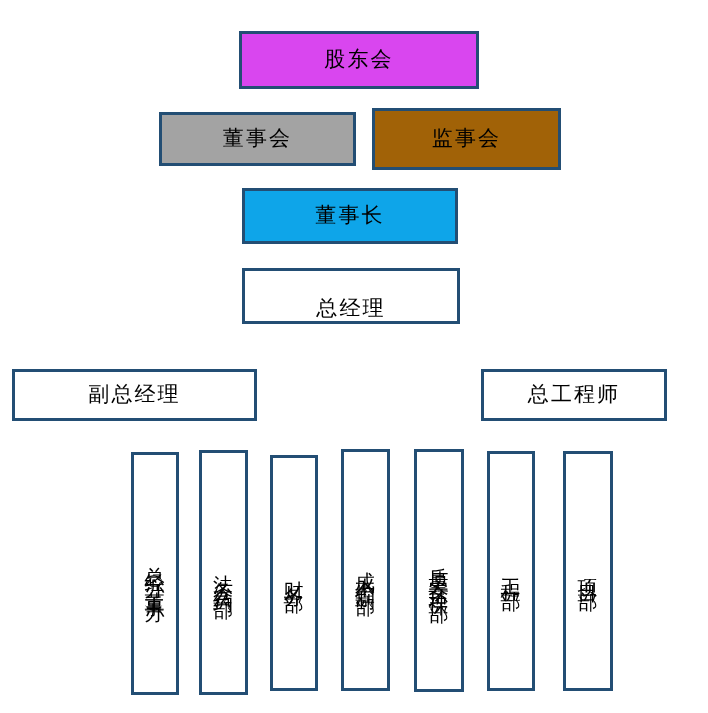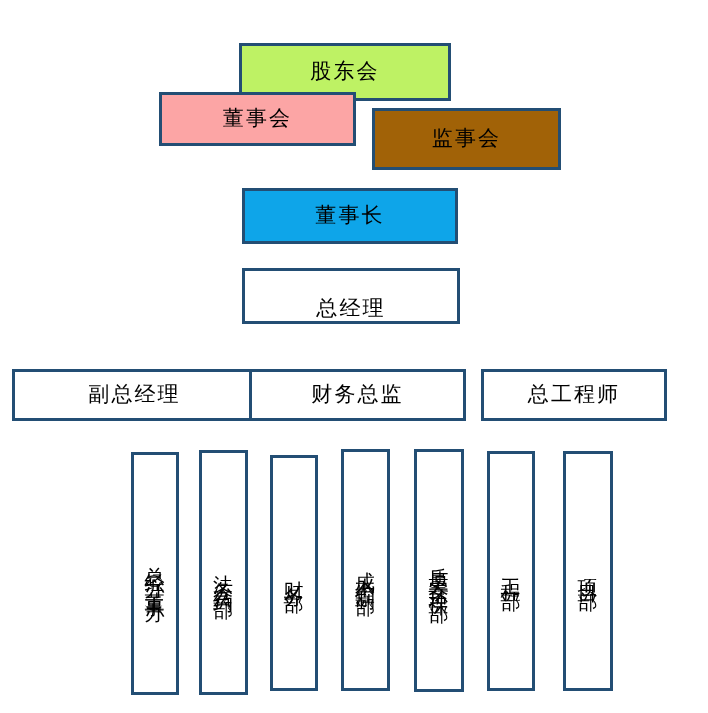--- a/index.html
+++ b/index.html
@@ -59,40 +59,37 @@
   }
 
   .node.vertical .label {
     letter-spacing: 0.30em;
   }
 </style>
 </head>
 <body style="background: rgb(255, 255, 255);">
 
 <div id="chart-root">
-    <div class="node horizontal" style="left: 239px; top: 43px; width: 212px; height: 58px; border-color: rgb(35, 78, 116); background: #bef264; color: rgb(0, 0, 0);">
+    <div class="node horizontal" style="left: 239px; top: 31px; width: 240px; height: 58px; border-color: rgb(35, 78, 116); background: #d946ef; color: rgb(0, 0, 0);">
       <span class="label">股东会</span>
     </div>
-    <div class="node horizontal" style="left: 159px; top: 92px; width: 197px; height: 54px; border-color: rgb(35, 78, 116); background: #fca5a5; color: rgb(0, 0, 0);">
+    <div class="node horizontal" style="left: 159px; top: 112px; width: 197px; height: 54px; border-color: rgb(35, 78, 116); background: #a3a3a3; color: rgb(0, 0, 0);">
       <span class="label">董事会</span>
     </div>
     <div class="node horizontal" style="left: 372px; top: 108px; width: 189px; height: 62px; border-color: rgb(35, 78, 116); background: #a16207; color: rgb(0, 0, 0);">
       <span class="label">监事会</span>
     </div>
     <div class="node horizontal" style="left: 242px; top: 188px; width: 216px; height: 56px; border-color: rgb(35, 78, 116); background: #0ea5e9; color: rgb(0, 0, 0);">
       <span class="label">董事长</span>
     </div>
     <div class="node horizontal" style="left: 242px; top: 268px; width: 218px; height: 56px; border-color: rgb(35, 78, 116); background: rgb(255, 255, 255); color: rgb(0, 0, 0); align-items: flex-end;">
       <span class="label">总经理</span>
     </div>
     <div class="node horizontal" style="left: 12px; top: 369px; width: 245px; height: 52px; border-color: rgb(35, 78, 116); background: rgb(255, 255, 255); color: rgb(0, 0, 0);">
       <span class="label">副总经理</span>
-    </div>
-    <div class="node horizontal" style="left: 249px; top: 369px; width: 217px; height: 52px; border-color: rgb(35, 78, 116); background: rgb(255, 255, 255); color: rgb(0, 0, 0);">
-      <span class="label">财务总监</span>
     </div>
     <div class="node horizontal" style="left: 481px; top: 369px; width: 186px; height: 52px; border-color: rgb(35, 78, 116); background: rgb(255, 255, 255); color: rgb(0, 0, 0);">
       <span class="label">总工程师</span>
     </div>
     <div class="node vertical" style="left: 131px; top: 452px; width: 48px; height: 243px; border-color: rgb(35, 78, 116); background: rgb(255, 255, 255); color: rgb(0, 0, 0);">
       <span class="label">总经办（董事办）</span>
     </div>
     <div class="node vertical" style="left: 199px; top: 450px; width: 49px; height: 245px; border-color: rgb(35, 78, 116); background: rgb(255, 255, 255); color: rgb(0, 0, 0);">
       <span class="label">法务合约部</span>
     </div>

